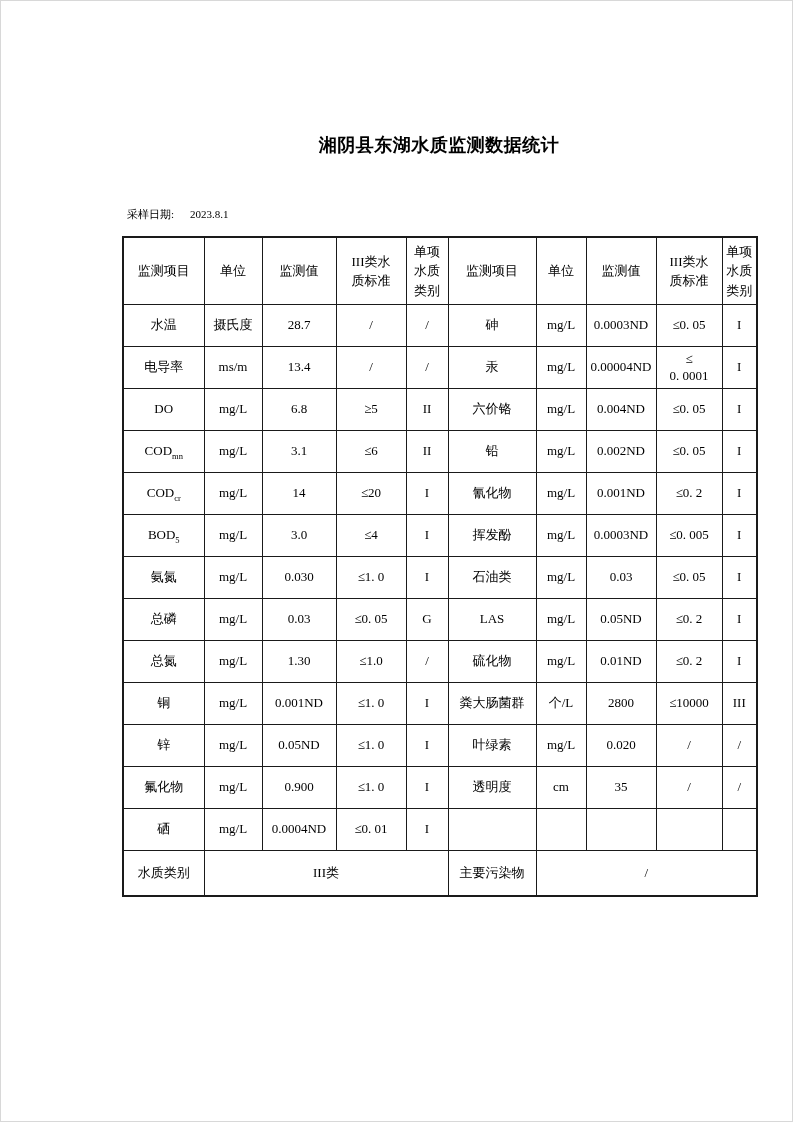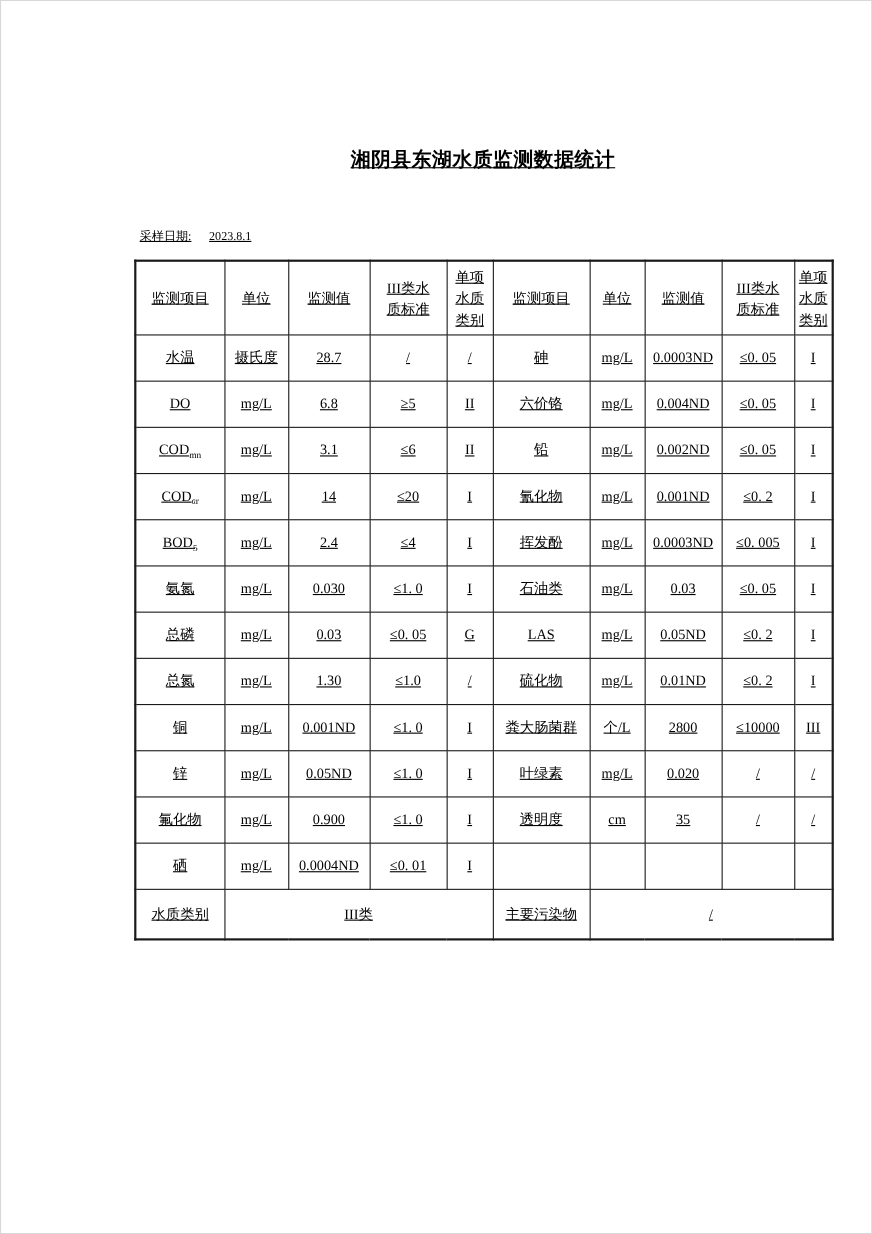--- a/index.html
+++ b/index.html
@@ -5,21 +5,20 @@
   html,body { margin:0; padding:0; background:#fff; }
   body {
     width:793px; height:1122px;
     font-family:"Liberation Serif","DejaVu Serif",serif;
     color:#000;
   }
   .page {
     position:relative; width:793px; height:1122px;
     background:#fff; overflow:hidden;
     box-shadow:inset 0 0 0 1px #d8d8d8;
-    text-decoration:underline;
   }
   .title {
     margin:0; padding-top:133px;
     margin-left:122px; width:634px;
     text-align:center;
     font-size:18px; font-weight:bold;
     letter-spacing:0.5px;
   }
   .date-line {
     margin:50px 0 0 127px;
@@ -95,20 +94,33 @@
           <td class="value">28.7</td>
           <td class="standard">/</td>
           <td class="category">/</td>
           <td class="item"><span>砷</span></td>
           <td class="unit">mg/L</td>
           <td class="value">0.0003ND</td>
           <td class="standard">≤0. 05</td>
           <td class="category">I</td>
         </tr>
         <tr>
+          <td class="item"><span>电导率</span></td>
+          <td class="unit">ms/m</td>
+          <td class="value">13.4</td>
+          <td class="standard">/</td>
+          <td class="category">/</td>
+          <td class="item"><span>汞</span></td>
+          <td class="unit">mg/L</td>
+          <td class="value">0.00004ND</td>
+          <td class="standard">≤
+0. 0001</td>
+          <td class="category">I</td>
+        </tr>
+        <tr>
           <td class="item"><span>DO</span></td>
           <td class="unit">mg/L</td>
           <td class="value">6.8</td>
           <td class="standard">≥5</td>
           <td class="category">II</td>
           <td class="item"><span>六价铬</span></td>
           <td class="unit">mg/L</td>
           <td class="value">0.004ND</td>
           <td class="standard">≤0. 05</td>
           <td class="category">I</td>
@@ -133,21 +145,21 @@
           <td class="category">I</td>
           <td class="item"><span>氰化物</span></td>
           <td class="unit">mg/L</td>
           <td class="value">0.001ND</td>
           <td class="standard">≤0. 2</td>
           <td class="category">I</td>
         </tr>
         <tr>
           <td class="item"><span>BOD</span><sub>5</sub></td>
           <td class="unit">mg/L</td>
-          <td class="value">2.4</td>
+          <td class="value">3.0</td>
           <td class="standard">≤4</td>
           <td class="category">I</td>
           <td class="item"><span>挥发酚</span></td>
           <td class="unit">mg/L</td>
           <td class="value">0.0003ND</td>
           <td class="standard">≤0. 005</td>
           <td class="category">I</td>
         </tr>
         <tr>
           <td class="item"><span>氨氮</span></td>

